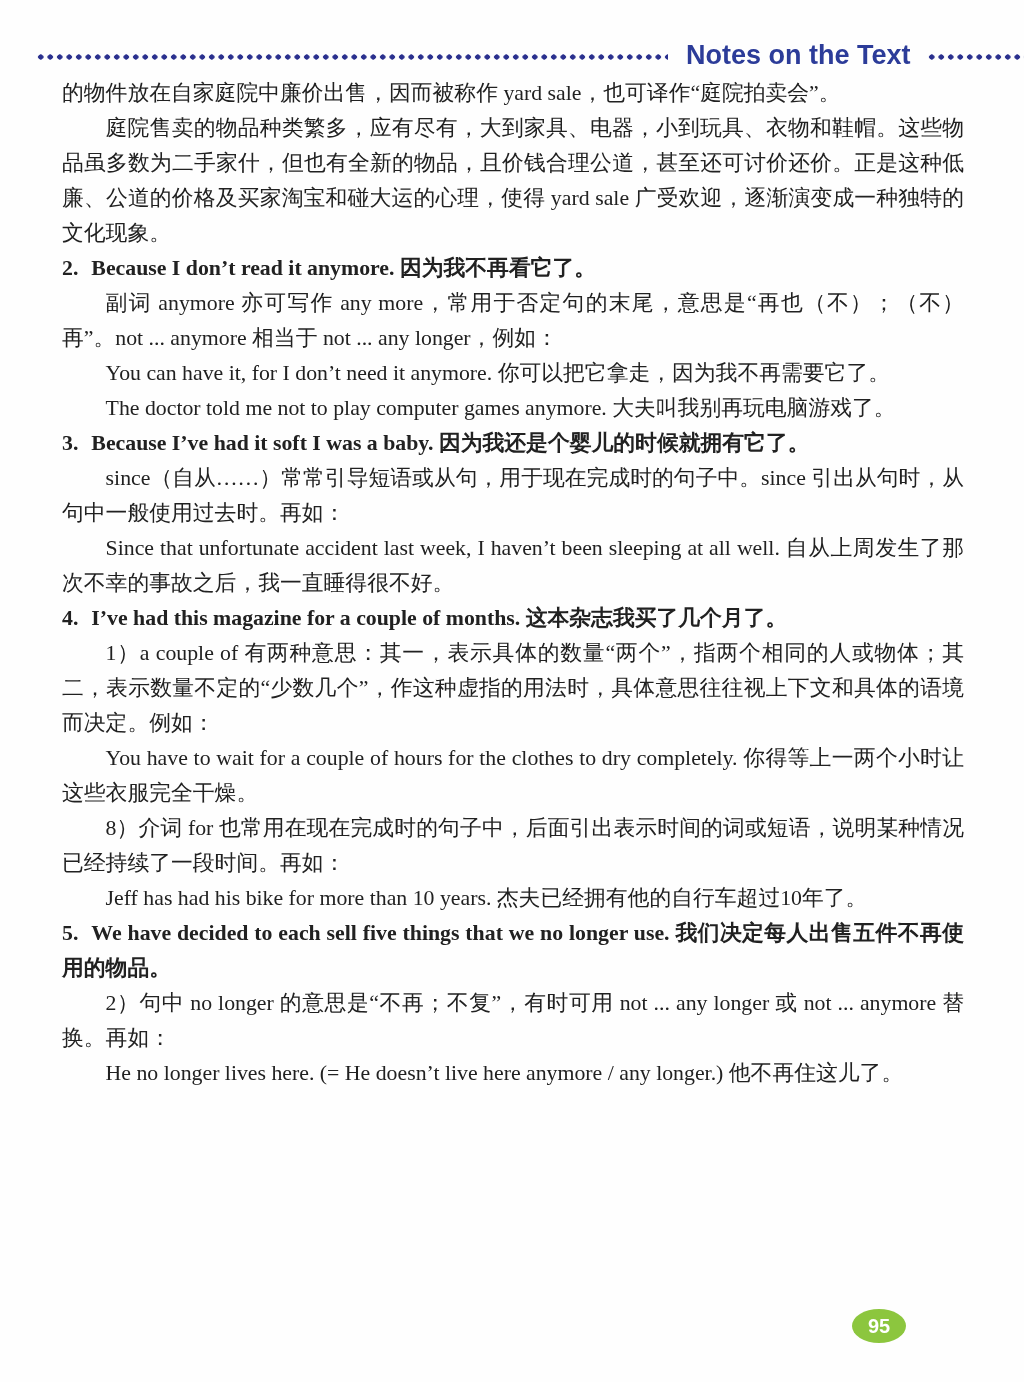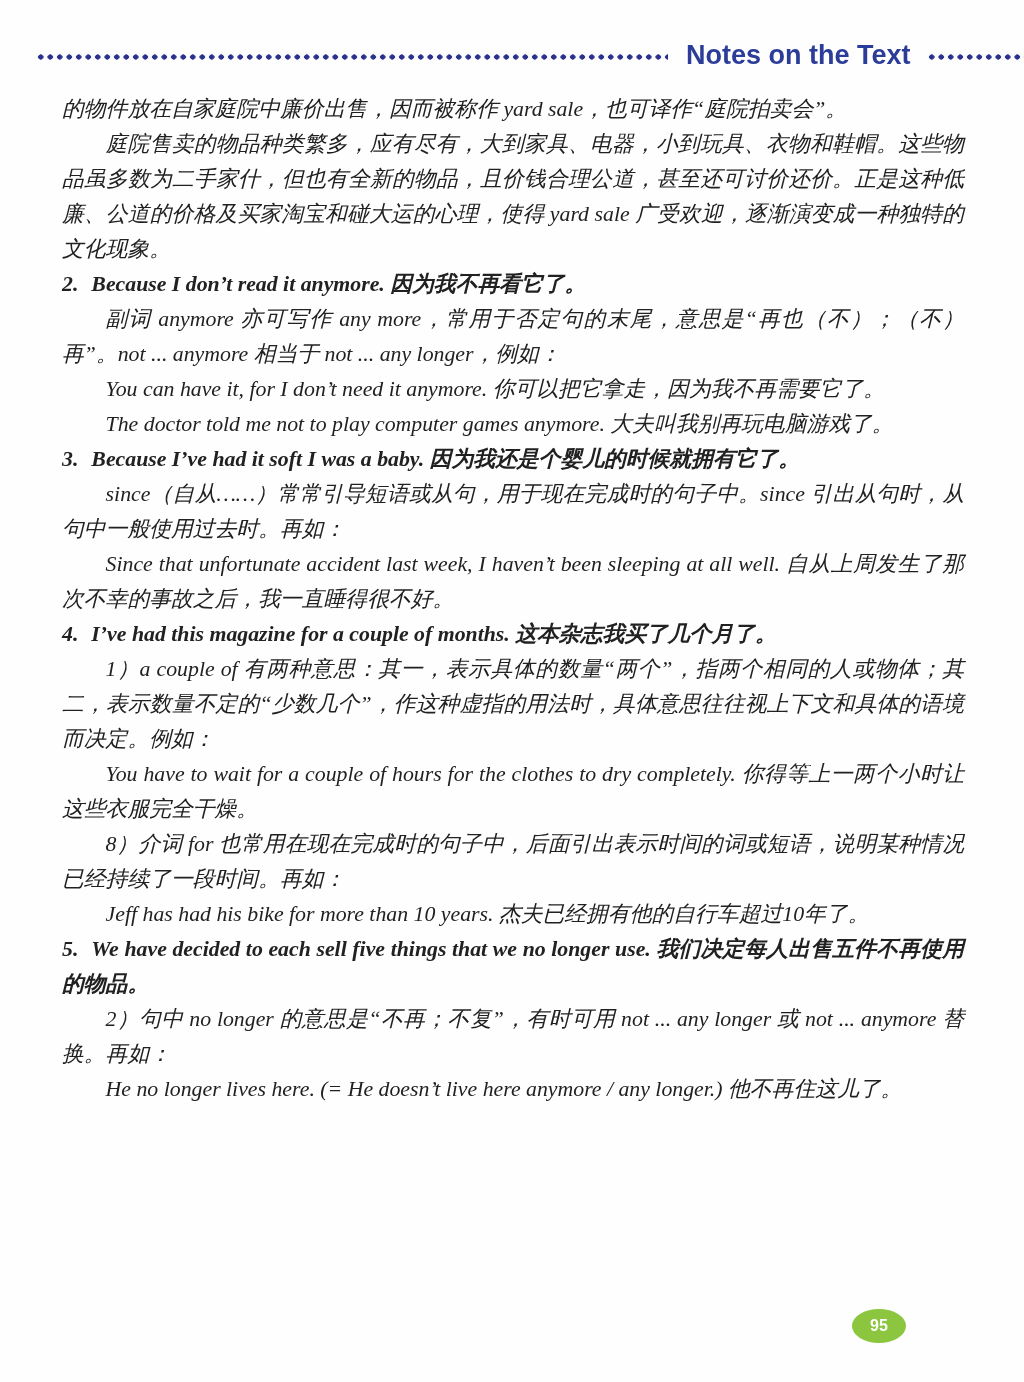--- a/index.html
+++ b/index.html
@@ -35,48 +35,47 @@
     font-weight: bold;
     font-size: 27px;
     color: #2c3c99;
     white-space: nowrap;
     margin: 0 16px 0 18px;
     transform: translateY(-2px);
   }
   
   .content {
     position: absolute;
-    top: 92px;
+    top: 76px;
     left: 62px;
     width: 902px;
     font-size: 21.8px;
     line-height: 35px;
     text-align: justify;
-    font-style: italic;
   }
   .content p { margin: 0; }
   .indent { text-indent: 2em; }
   .item { font-weight: bold; margin-top: 3px; }
   .item .num { margin-right: 13px; }
   
   .page-badge {
     position: absolute;
     left: 852px;
     top: 1309px;
     width: 54px;
     height: 34px;
     background: #8cc63e;
     border-radius: 50%;
     display: flex;
     align-items: center;
     justify-content: center;
     color: #ffffff;
     font-family: "Liberation Sans", "DejaVu Sans", sans-serif;
     font-weight: bold;
-    font-size: 16px;
+    font-size: 20px;
   }
 </style>
 </head>
 <body>
 
 <div class="page">
 
   <div class="header">
     <div class="dots dots-left"></div>
     <div class="header-title">Notes on the Text</div>

